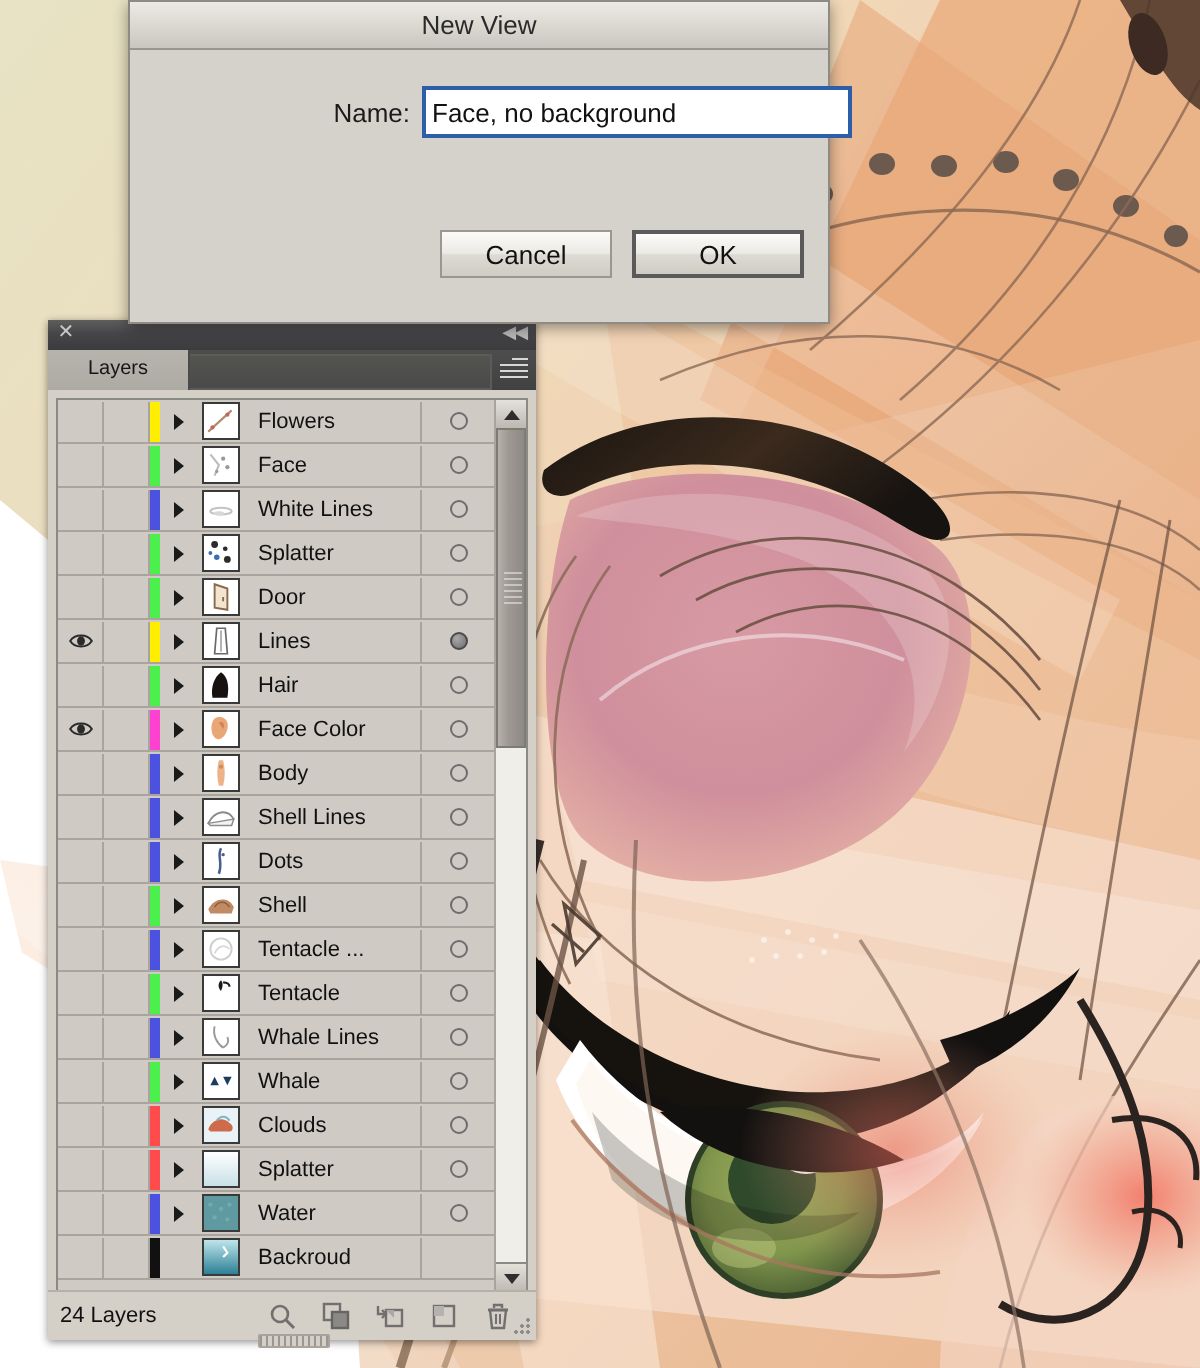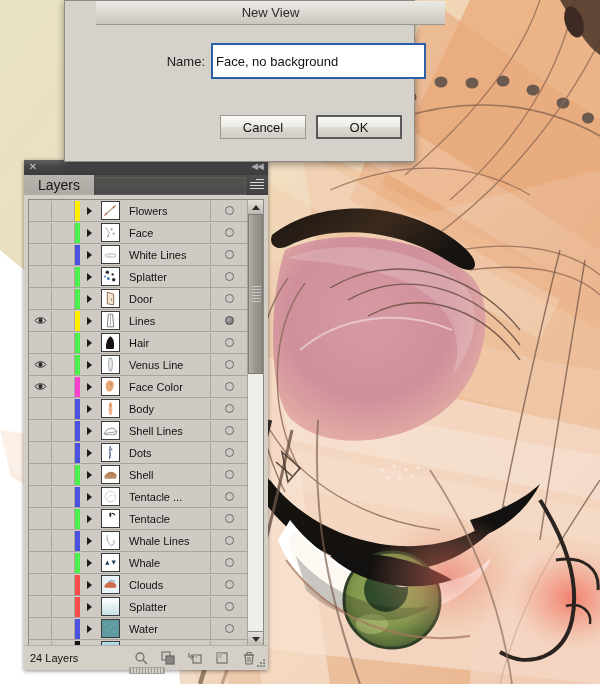--- a/index.html
+++ b/index.html
@@ -33,21 +33,21 @@
   .lp-collapse{
     position:absolute;right:5px;top:1px;color:#b9b9b9;font-size:9px;letter-spacing:-1px;
   }
   .lp-tabbar{
     height:20px;width:100%;position:relative;
     background:linear-gradient(to bottom,#4d4d4d 0%,#414143 100%);
   }
   .lp-tab{
     position:absolute;left:0;top:0;height:32px;min-width:52px;padding:0 9px;
     background:linear-gradient(to bottom,#b7b3ad 0%,#a8a49e 100%);
-    color:#16161a;font-size:14px;line-height:20px;text-align:center;
+    color:#16161a;font-size:10px;line-height:20px;text-align:center;
     border-right:1px solid #4a4a4a;
   }
   .lp-tabfill{
     position:absolute;left:54px;right:22px;top:2px;height:16px;
     background:linear-gradient(to bottom,#53534f 0%,#4a4a4b 100%);
     border:1px solid #5b5b58;
   }
   .lp-menu{
     position:absolute;right:4px;top:4px;width:14px;height:12px;
   }
@@ -171,29 +171,28 @@
     box-shadow:0 2px 7px rgba(0,0,0,.4);
     box-sizing:border-box;
   }
   .dlg-title{
     height:24px;width:100%;
     background:linear-gradient(to bottom,#eceae5 0%,#dcd9d2 50%,#c9c6bf 100%);
     border-bottom:1px solid #9a968f;
     display:flex;align-items:center;justify-content:center;
     font-size:13px;color:#2a2a2a;
     box-sizing:border-box;
-    margin-left:31px;
   }
   .dlg-body{position:relative;height:136px;}
   .dlg-field-row{
     position:absolute;left:0;top:18px;width:100%;display:flex;align-items:center;padding-left:34px;
   }
   .dlg-label{width:112px;text-align:right;font-size:13px;color:#1b1b1b;padding-right:6px;box-sizing:border-box;}
   .dlg-input{
-    width:215px;height:36px;box-sizing:border-box;
+    width:215px;height:26px;box-sizing:border-box;
     border:2px solid #2d5fa8;background:#fff;
     font-size:13px;color:#111;padding:0 3px;
     font-family:"Liberation Sans",sans-serif;
     line-height:16px;outline:none;
   }
   .dlg-buttons{
     position:absolute;right:12px;bottom:22px;display:flex;gap:10px;align-items:center;
   }
   .btn{
     width:86px;height:24px;box-sizing:border-box;
@@ -561,44 +560,20 @@
             </div>
           </div>
           <div class="lp-row">
             <div class="cell-eye">
               <svg class="eye" viewBox="0 0 14 10">
                 <path d="M1 5 C3.5 1 10.5 1 13 5 C10.5 9 3.5 9 1 5 Z" fill="none" stroke="#2a2a2a" stroke-width="1.1"></path>
                 <ellipse cx="7" cy="5" rx="2.2" ry="2.6" fill="#2a2a2a"></ellipse>
               </svg>
             </div>
             <div class="cell-lock"></div>
-            <div class="cell-color" style="background: rgb(76, 240, 76);"></div>
-            <div class="cell-tri">
-              <span class="tri"></span>
-            </div>
-            <div class="cell-thumb">
-              <span class="thumb">
-                <svg viewBox="0 0 16 16">
-                  <path d="M7 2 C6 5 6 9 7 14 L9 14 C10 9 10 5 9 2 Z" fill="#ededed" stroke="#8a8a8a" stroke-width="0.7"></path>
-                </svg>
-              </span>
-            </div>
-            <div class="cell-name">Venus Line</div>
-            <div class="cell-target">
-              <span class="target-dot"></span>
-            </div>
-          </div>
-          <div class="lp-row">
-            <div class="cell-eye">
-              <svg class="eye" viewBox="0 0 14 10">
-                <path d="M1 5 C3.5 1 10.5 1 13 5 C10.5 9 3.5 9 1 5 Z" fill="none" stroke="#2a2a2a" stroke-width="1.1"></path>
-                <ellipse cx="7" cy="5" rx="2.2" ry="2.6" fill="#2a2a2a"></ellipse>
-              </svg>
-            </div>
-            <div class="cell-lock"></div>
             <div class="cell-color" style="background: rgb(255, 65, 210);"></div>
             <div class="cell-tri">
               <span class="tri"></span>
             </div>
             <div class="cell-thumb">
               <span class="thumb">
                 <svg viewBox="0 0 16 16">
                   <path d="M5 3 C9 1 12 4 11 8 C10 12 7 14 5 12 C3 10 3 5 5 3 Z" fill="#e9a676"></path>
                   <path d="M7 5 C9 4 10 6 9 8 Z" fill="#d4805a"></path>
                 </svg>

